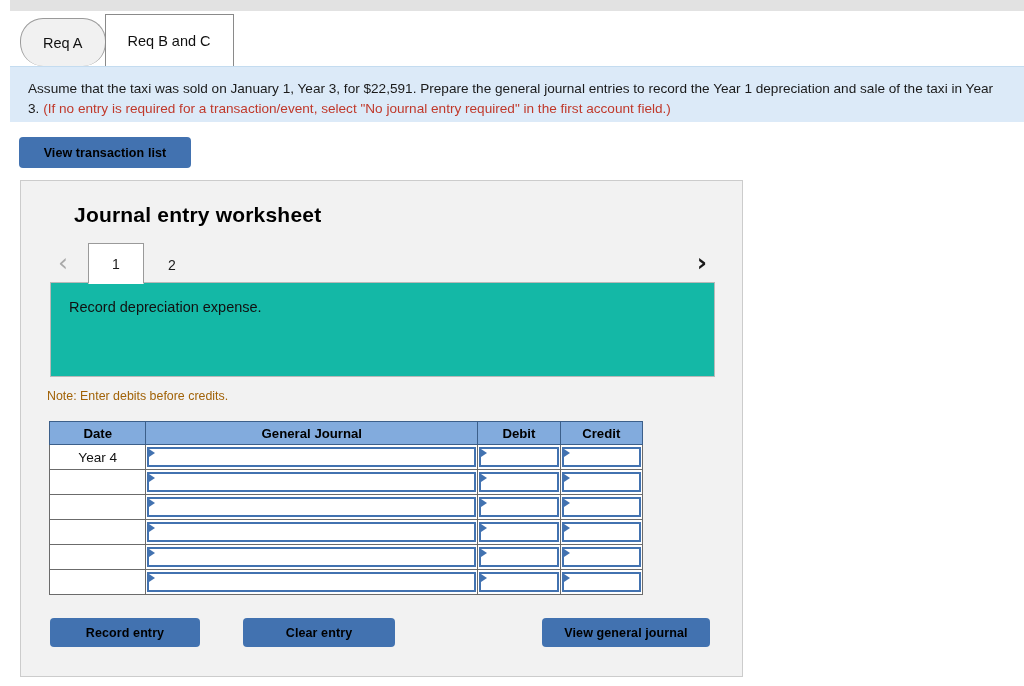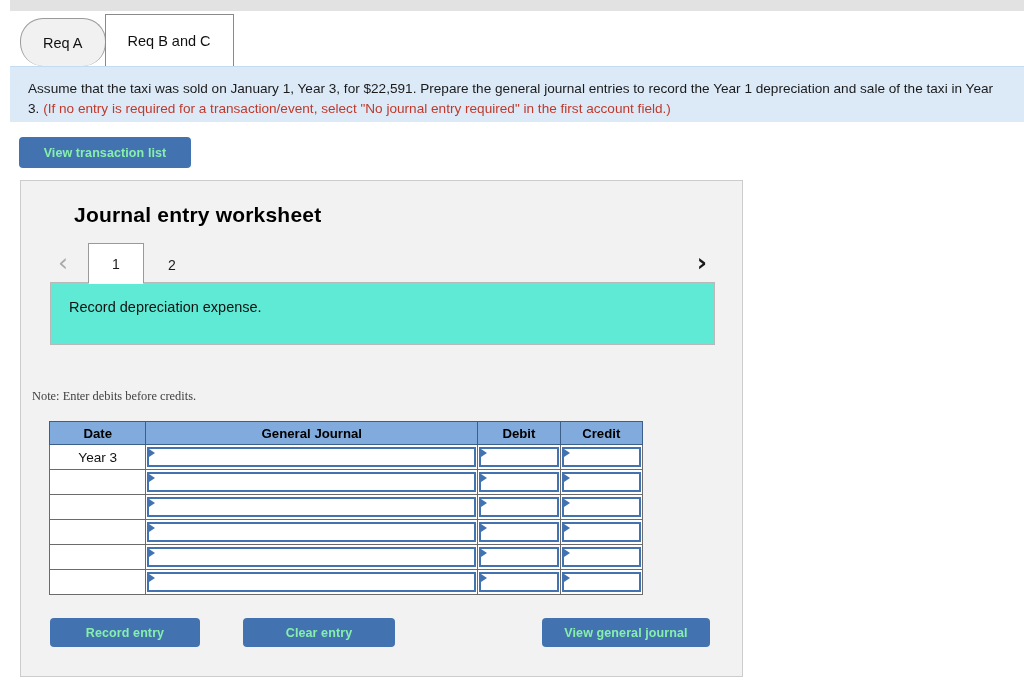--- a/index.html
+++ b/index.html
@@ -65,21 +65,21 @@
     font-size: 13.6px;
     line-height: 1.45;
     color: #1a1a1a;
     border-top: 1px solid #c4dcf0;
   }
   .instruction .warn { color: #c0392b; }
 
   
   .btn-blue {
     background: #4272b0;
-    color: #86efac;
+    color: #000000;
     border: none;
     border-radius: 4px;
     font-family: "Liberation Sans", sans-serif;
     font-size: 12.5px;
     font-weight: bold;
     letter-spacing: .1px;
     cursor: pointer;
     text-align: center;
     display: flex;
     align-items: center;
@@ -154,34 +154,33 @@
     margin-bottom: -1px;
     z-index: 4;
     position: relative;
   }
   .p-tab.inactive { background: transparent; }
 
   
   .desc-box {
     position: absolute;
     left: 29px; top: 101px;
-    width: 665px; height: 63px;
-    background: #5eead4;
+    width: 665px; height: 95px;
+    background: #14b8a6;
     border: 1px solid #b9b9b9;
     padding: 16px 18px;
     font-size: 14.5px;
     color: #111;
   }
 
   .note {
     position: absolute;
-    left: 11px; top: 208px;
+    left: 26px; top: 208px;
     font-size: 12.4px;
-    color: #404040;
-    font-family: Liberation Serif, serif;
+    color: #a16207;
   }
 
   
   .jtable {
     position: absolute;
     left: 28px; top: 240px;
     border-collapse: collapse;
     table-layout: fixed;
     width: 594px;
   }
@@ -305,21 +304,21 @@
       <thead>
         <tr>
           <th>Date</th>
           <th>General Journal</th>
           <th>Debit</th>
           <th>Credit</th>
         </tr>
       </thead>
       <tbody>
         <tr>
-          <td class="date-cell">Year 3</td>
+          <td class="date-cell">Year 4</td>
           <td class="inp-cell">
             <div class="inp"></div>
           </td>
           <td class="inp-cell">
             <div class="inp"></div>
           </td>
           <td class="inp-cell">
             <div class="inp"></div>
           </td>
         </tr>

